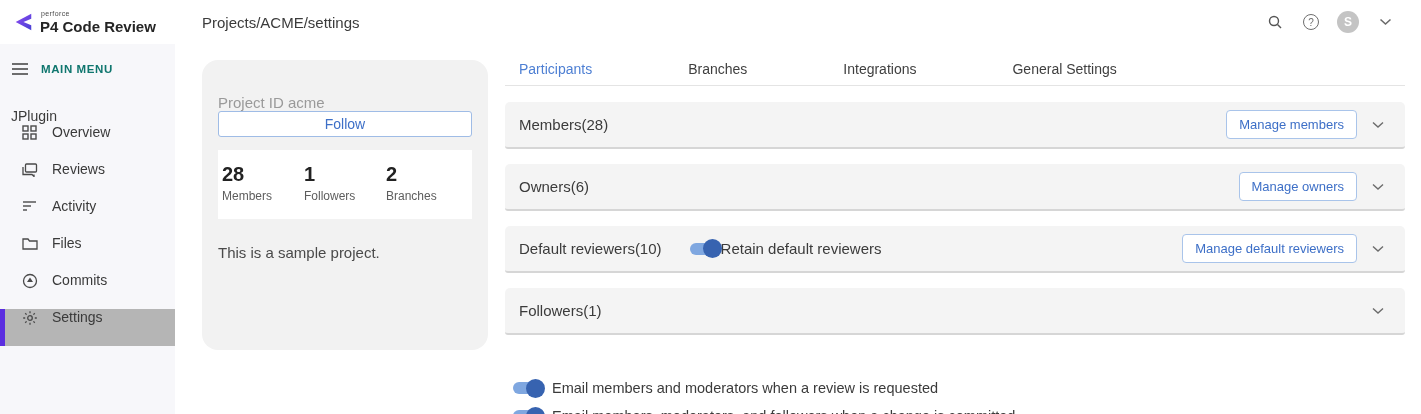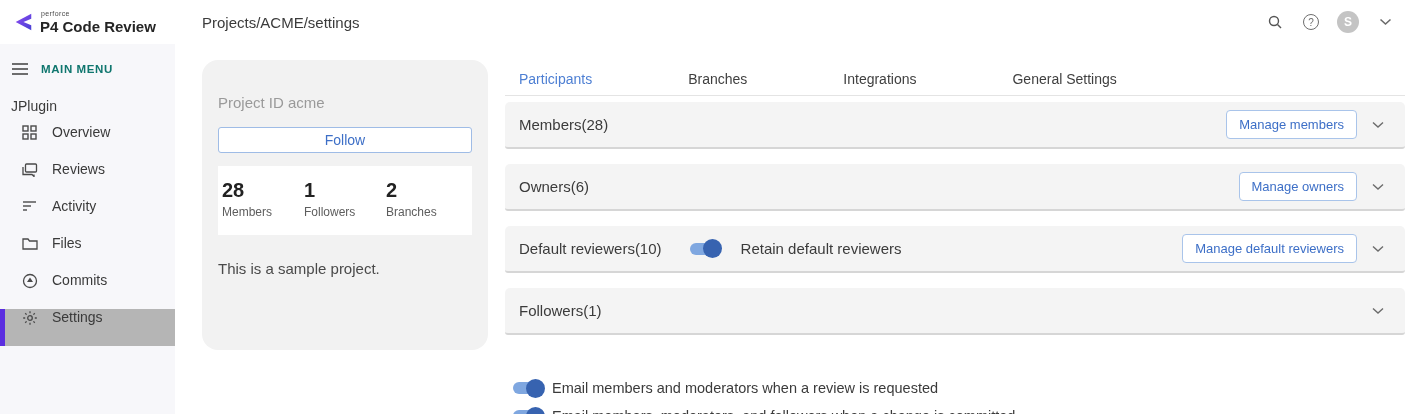--- a/index.html
+++ b/index.html
@@ -32,62 +32,62 @@
   .hicon{width:20px;height:20px;display:flex;align-items:center;justify-content:center;cursor:pointer;}
   .help-circle{width:16px;height:16px;border:1.3px solid #6e6e6e;border-radius:50%;
     display:flex;align-items:center;justify-content:center;font-size:10px;color:#6e6e6e;}
   .avatar{width:22px;height:22px;border-radius:50%;background:#c4c4c4;color:#fff;
     display:flex;align-items:center;justify-content:center;font-size:12px;font-weight:bold;}
   
   .sidebar{position:absolute;top:44px;left:0;width:175px;height:370px;background:var(--sidebar-bg);
     padding-top:6px;display:flex;flex-direction:column;}
   .side-row{display:flex;align-items:center;height:37px;padding-left:11px;gap:13px;font-size:13px;
     letter-spacing:.6px;color:#0f766e;cursor:pointer;}
-  .side-plugin{display:flex;align-items:center;height:37px;padding-left:11px;font-size:14px;cursor:pointer;}
+  .side-plugin{display:flex;align-items:flex-end;height:37px;padding-left:11px;font-size:14px;cursor:pointer;}
   .side-item{display:flex;align-items:flex-start;height:37px;padding-left:21px;gap:14px;font-size:14px;
     color:#3a3a3a;cursor:pointer;}
   .side-item.active{background:var(--active-item-bg);border-left:5px solid var(--brand-purple);padding-left:16px;}
   .sicon{width:17px;height:17px;display:flex;align-items:center;justify-content:center;flex:none;}
   .sicon svg{display:block;}
   
   .main{position:absolute;top:44px;left:175px;width:1246px;height:370px;background:#fff;}
   
   .card{position:absolute;left:27px;top:16px;width:286px;height:290px;background:var(--card-bg);
     border-radius:16px;padding:28px 16px 0 16px;}
   .card-title{font-size:23px;font-weight:bold;color:#2e2e2e;letter-spacing:.2px;}
   .card-sub{font-size:15px;color:var(--text-gray);margin-top:6px;}
-  .follow-btn{margin-top:16px;width:254px;height:26px;background:#fff;border:1px solid #9fbce6;
+  .follow-btn{width:254px;height:26px;background:#fff;border:1px solid #9fbce6;
     border-radius:3px;color:var(--accent-blue);font-size:14px;display:flex;align-items:center;
     justify-content:center;cursor:pointer;font-family:inherit;}
   .stats{margin-top:13px;width:254px;background:#fff;display:flex;padding:13px 4px 16px 4px;}
   .stat{flex:1;}
   .stat-value{font-size:20px;font-weight:bold;color:#222;}
   .stat-label{font-size:12px;color:#5d5d5d;margin-top:3px;}
   .card-desc{margin-top:25px;font-size:15px;color:#4a4a4a;}
   
-  .tabs{position:absolute;left:330px;top:18px;width:900px;height:34px;display:flex;align-items:center;
+  .tabs{position:absolute;left:330px;top:8px;width:900px;height:34px;display:flex;align-items:center;
     border-bottom:1px solid #e4e4e4;}
   .tab{font-size:14px;color:#3f3f3f;cursor:pointer;padding:0 14px;margin-right:68px;}
   .tab.active{color:#4d7fd3;}
   
   .rows{position:absolute;left:330px;top:58px;width:900px;}
   .acc-row{height:47px;background:var(--row-bg);border-bottom:2px solid var(--row-border);
     border-radius:5px 5px 3px 3px;margin-bottom:15px;display:flex;align-items:center;
     padding:0 14px 0 14px;justify-content:flex-end;}
   .acc-title{font-size:15px;color:#3b3b3b;}
   .acc-spacer{flex:1;}
   .manage-btn{background:#fff;border:1px solid var(--button-border);border-radius:4px;
     color:var(--accent-blue);font-size:13px;padding:6px 12px;cursor:pointer;font-family:inherit;white-space:nowrap;}
   .acc-chevron{width:26px;display:flex;justify-content:center;margin-left:8px;cursor:pointer;}
   
   .toggle{position:relative;width:29px;height:12px;border-radius:6px;background:var(--toggle-track);
     display:inline-block;flex:none;cursor:pointer;}
   .toggle::after{content:"";position:absolute;right:-3px;top:-3.5px;width:19px;height:19px;
     border-radius:50%;background:var(--toggle-knob);}
-  .acc-toggle-wrap{display:flex;align-items:center;gap:22px;margin-left:28px;}
+  .acc-toggle-wrap{display:flex;align-items:center;gap:2px;margin-left:28px;}
   .acc-toggle-label{font-size:15px;color:#3b3b3b;}
   
   .email-toggles{position:absolute;left:338px;top:336px;display:flex;flex-direction:column;gap:12px;}
   .email-row{display:flex;align-items:center;gap:10px;}
   .email-label{font-size:14.5px;color:#3b3b3b;}
 </style>
 </head>
 <body>
 
 <div class="header">

